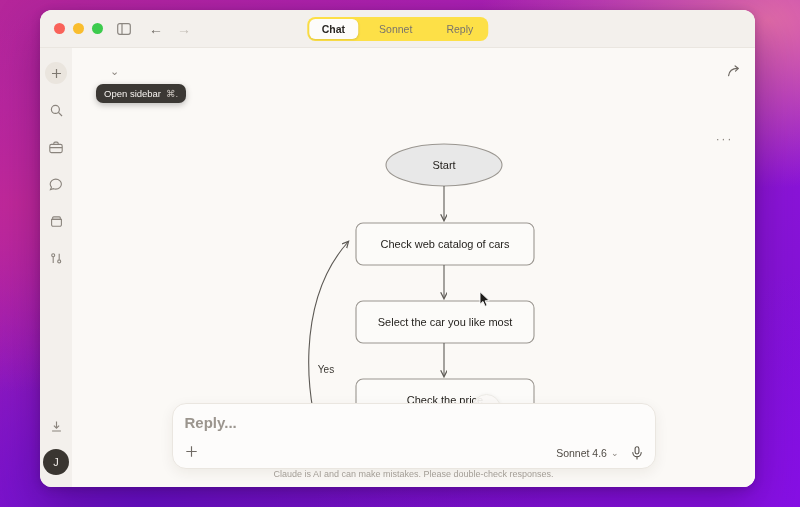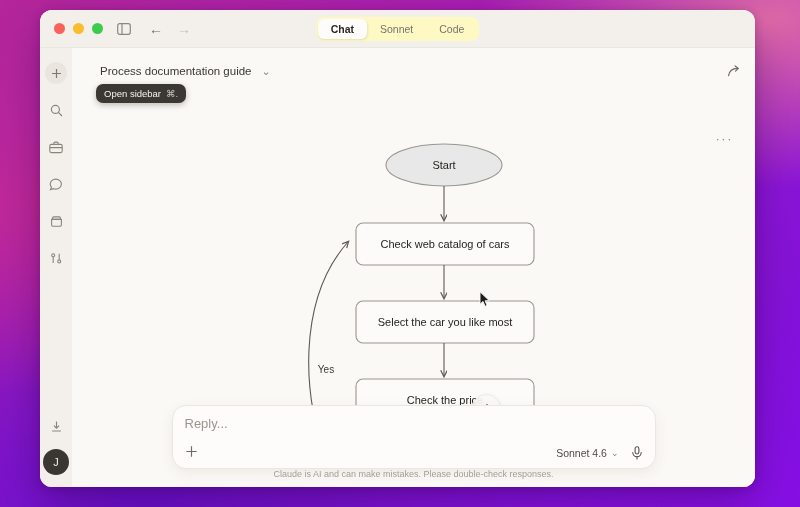--- a/index.html
+++ b/index.html
@@ -69,24 +69,24 @@
   .navs { display: flex; gap: 14px; margin-left: 16px; align-items: center; }
   .nav-arrow { font-size: 14px; color: #6d6862; line-height: 1; }
   .nav-arrow.disabled { color: #c3bdb6; }
 
   .tabs {
     position: absolute;
     left: 50%;
     top: 50%;
     transform: translate(-50%, -50%);
     display: flex;
-    background: #fef9c3;
+    background: #fde047;
     border-radius: 8px;
     padding: 2px;
-    gap: 0;
+    gap: 8px;
   }
   .tab {
     font-size: 10.5px;
     color: #78736d;
     padding: 4px 13px;
     border-radius: 6px;
     white-space: nowrap;
   }
   .tab.active {
     background: #fdfcfa;
@@ -251,23 +251,24 @@
     margin: 0 auto;
     width: 484px;
     background: #fdfcfb;
     border: 1px solid #eae6e0;
     border-radius: 14px;
     box-shadow: 0 4px 14px rgba(60,40,20,.07);
     padding: 10px 12px 8px 12px;
     box-sizing: border-box;
   }
   .composer-placeholder {
-    font-size: 13px;
+    font-size: 15px;
     color: #9b958e;
     margin-bottom: 14px;
+    font-weight: bold;
   }
   .composer-row {
     display: flex;
     align-items: flex-end;
   }
   .comp-plus {
     color: #6f6a64;
     font-size: 15px;
     line-height: 1;
   }
@@ -314,21 +315,21 @@
       </div>
 
       <div class="navs">
         <span class="nav-arrow">←</span>
         <span class="nav-arrow disabled">→</span>
       </div>
 
       <div class="tabs">
         <div class="tab active">Chat</div>
         <div class="tab">Sonnet</div>
-        <div class="tab">Code</div>
+        <div class="tab">Reply</div>
       </div>
     </div>
 
     <div class="body-row">
 
       <div class="rail">
         <div class="rail-icon plus">
           <svg width="11" height="11" viewBox="0 0 11 11" stroke="currentColor" stroke-width="1.2" fill="none">
             <line x1="5.5" y1="1" x2="5.5" y2="10"></line>
               <line x1="1" y1="5.5" x2="10" y2="5.5"></line>
@@ -375,21 +376,20 @@
               <line x1="2.1" y1="11" x2="10.9" y2="11"></line>
             </svg>
           </div>
           <div class="avatar">J</div>
         </div>
       </div>
 
       <div class="main">
 
         <div class="doc-header">
-          <span class="doc-title">Process documentation guide</span>
           <span class="chev">⌄</span>
           <span class="share-btn">
             <svg width="14" height="14" viewBox="0 0 14 14" stroke="currentColor" stroke-width="1.2" fill="none" stroke-linecap="round" stroke-linejoin="round">
               <path d="M1.6 11.6C2.3 6.6 5.4 4.6 10.4 4.4"></path>
               <path d="M8.1 1.9 11.4 4.4 8.5 7.1"></path>
             </svg>
           </span>
         </div>
 
         <div class="tooltip">

